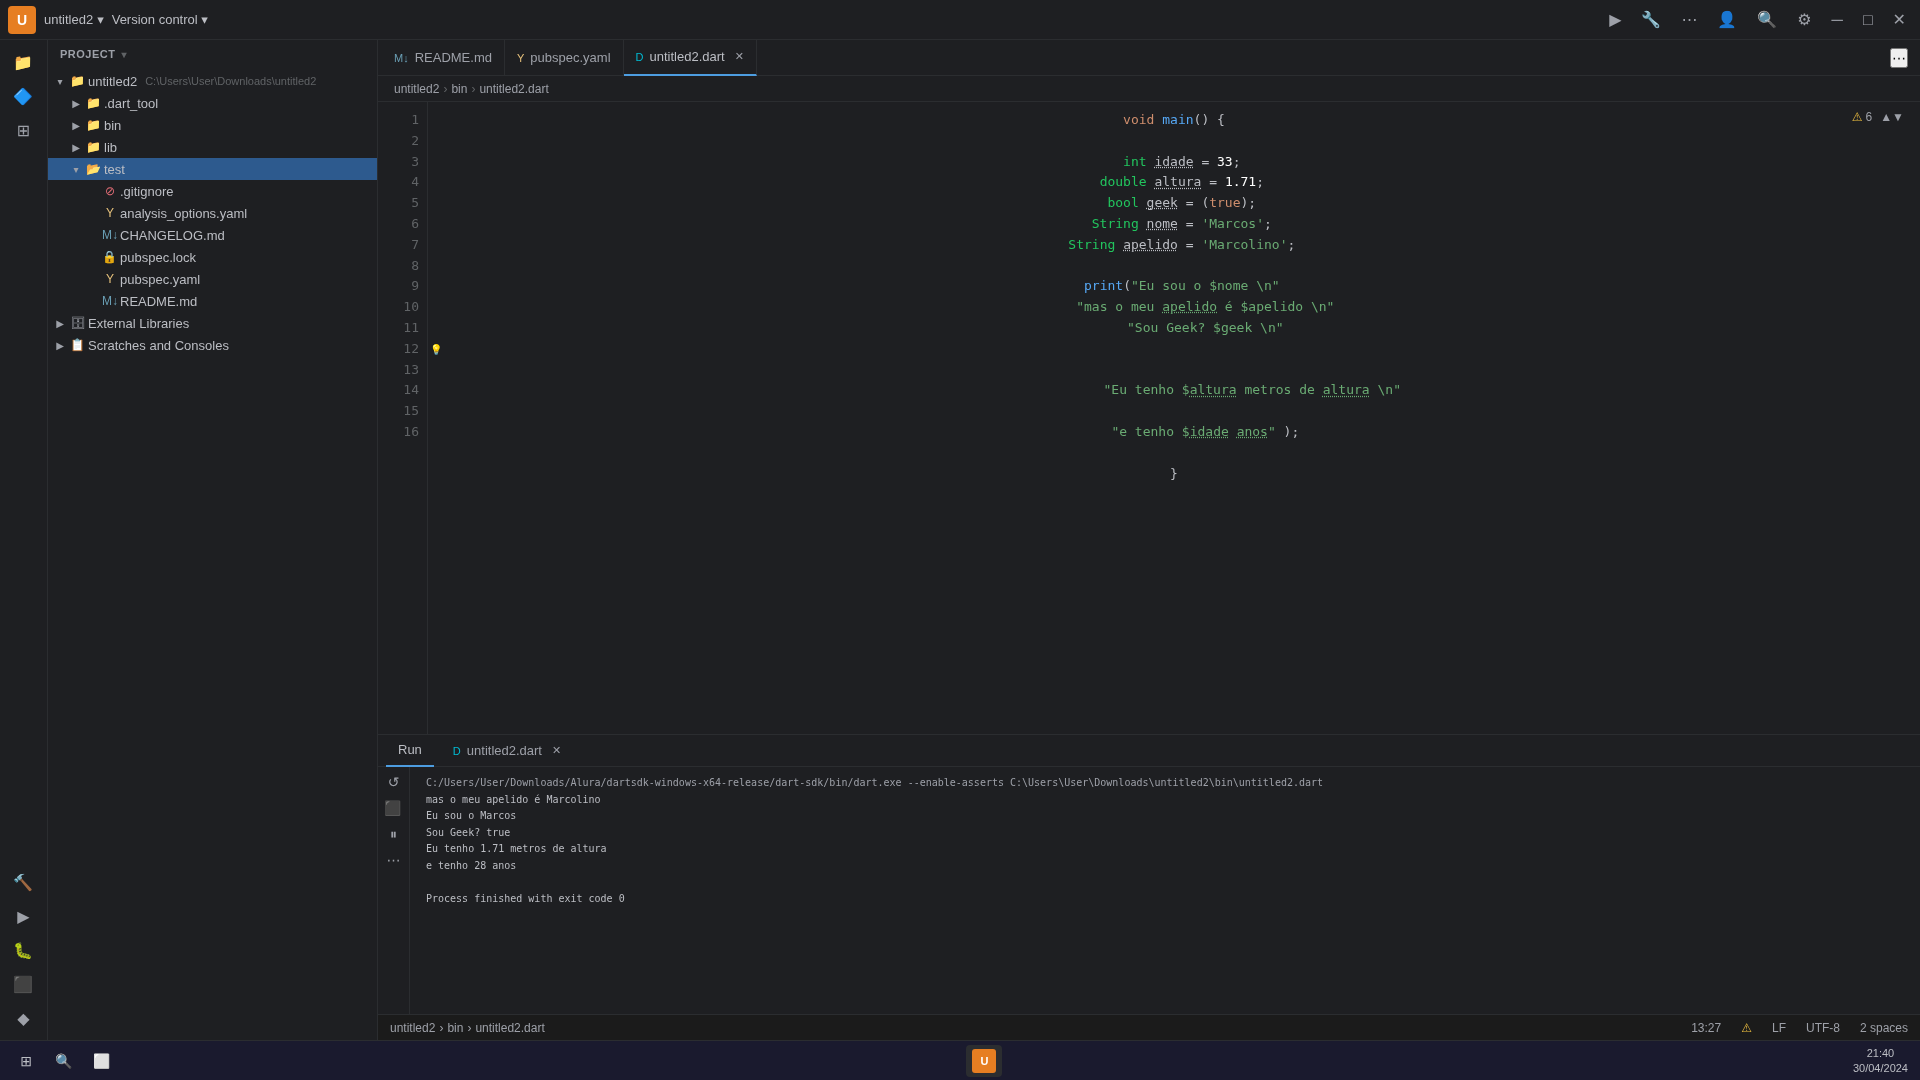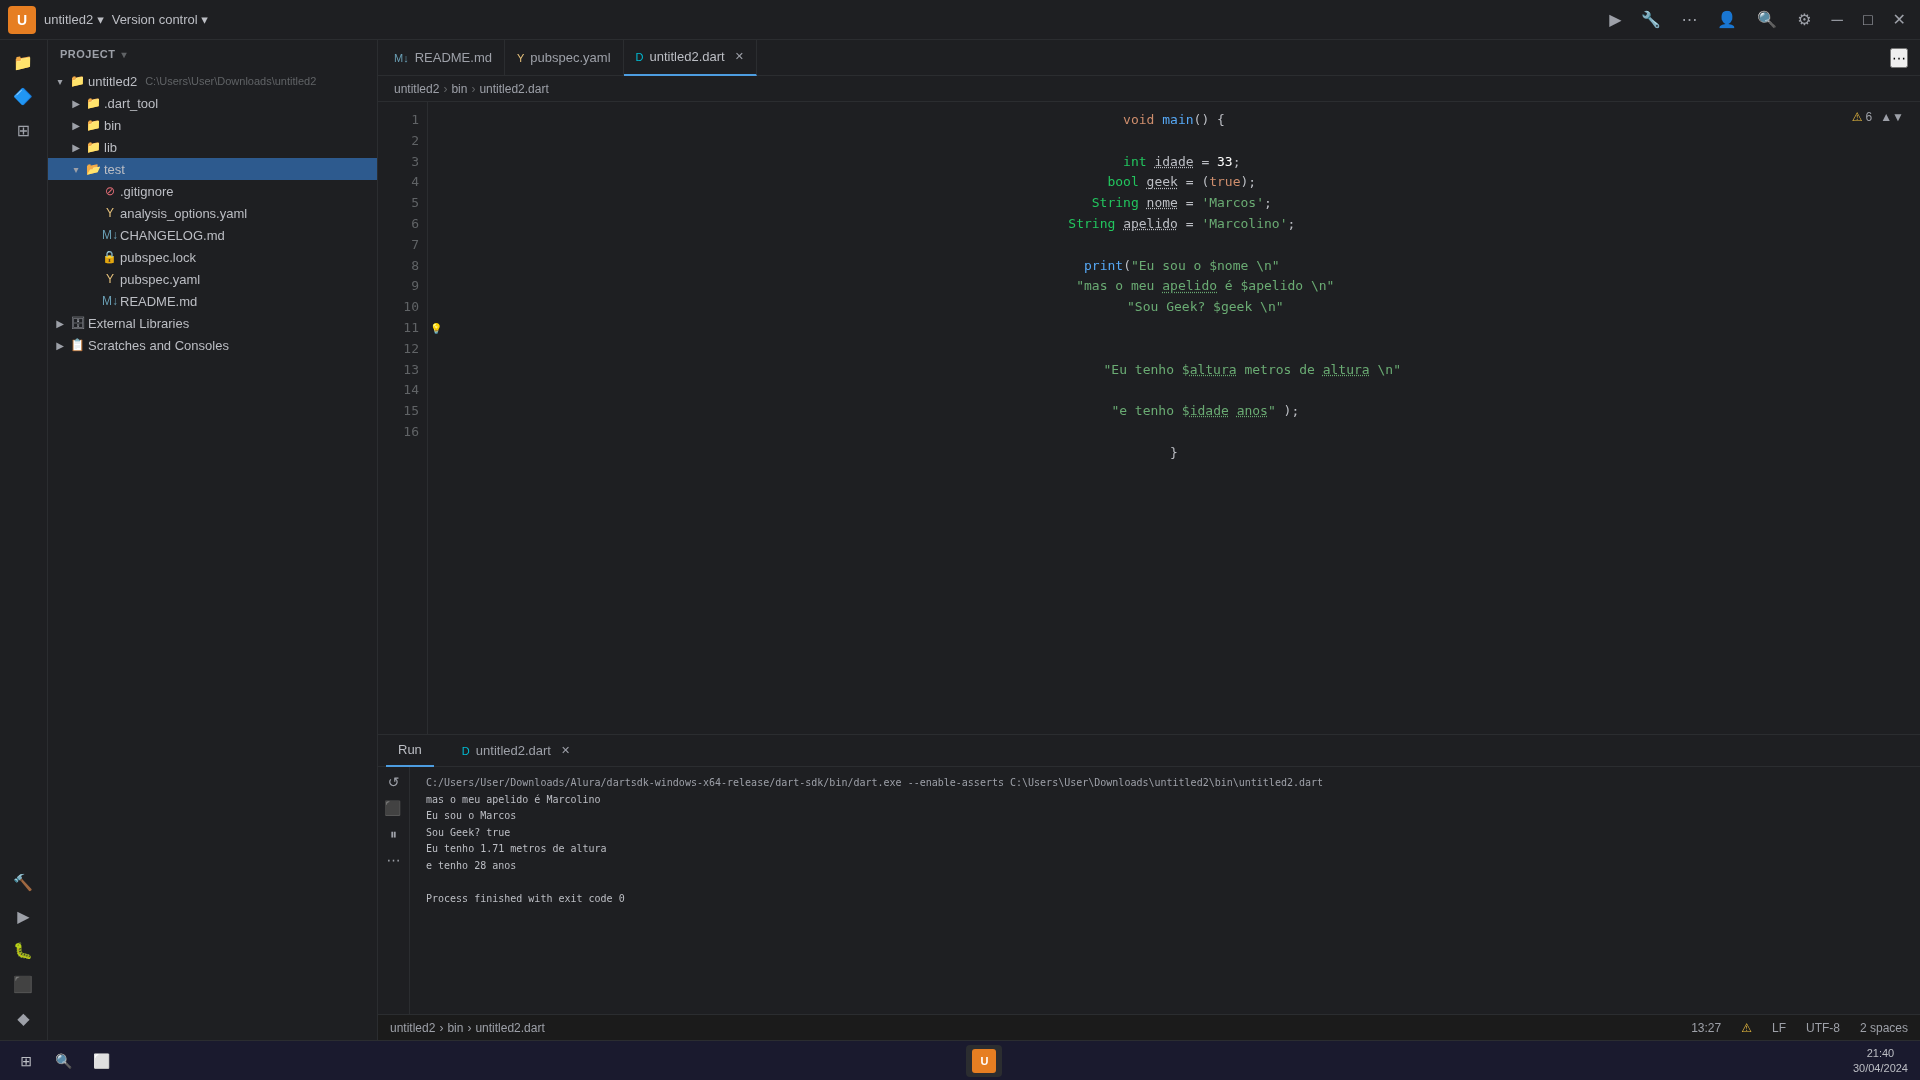--- a/index.html
+++ b/index.html
@@ -51,21 +51,21 @@
     .kw { color: #cf8e6d; }
     .type { color: #22c55e; }
     .num { color: #ffffff; }
     .str { color: #6aab73; }
     .fn { color: #56a8f5; }
     .bool-val { color: #cf8e6d; }
     .param { color: #bcbec4; text-decoration: underline; text-decoration-style: dotted; }
 
     
     #bottom-panel { height: 280px; border-top: 1px solid #2b2d30; display: flex; flex-direction: column; background: #1e1f22; }
-    #bottom-tabs { height: 32px; display: flex; align-items: center; border-bottom: 1px solid #2b2d30; padding: 0 8px; gap: 16px; }
+    #bottom-tabs { height: 32px; display: flex; align-items: center; border-bottom: 1px solid #2b2d30; padding: 0 8px; gap: 7px; }
     .bottom-tab { padding: 0 12px; height: 32px; display: flex; align-items: center; gap: 6px; cursor: pointer; color: #9da0a8; font-size: 13px; }
     .bottom-tab.active { color: #bcbec4; border-bottom: 2px solid #4d9de0; }
     .bottom-tab .close-btn { font-size: 11px; color: #9da0a8; margin-left: 4px; }
     .bottom-tab-spacer { flex: 1; }
     #terminal-content { flex: 1; padding: 8px 16px; font-family: 'Consolas', monospace; font-size: 10px; line-height: 1.65; overflow-y: auto; color: #bcbec4; }
     .term-line { white-space: pre; }
     .term-cmd { color: #9da0a8; }
     .term-output { color: #bcbec4; }
     .term-success { color: #bcbec4; }
 
@@ -271,20 +271,21 @@
             <div>12</div>
             <div>13</div>
             <div>14</div>
             <div>15</div>
           <div>16</div>
         </div>
         <div id="code-area">
           <div class="code-line"><span class="kw">void</span> <span class="fn">main</span>() {</div>
           <div class="code-line"></div>
           <div class="code-line">  <span class="type">int</span> <span class="param">idade</span> = <span class="num">33</span>;</div>
+          <div class="code-line">  <span class="type">double</span> <span class="param">altura</span> = <span class="num">1.71</span>;</div>
           <div class="code-line">  <span class="type">bool</span> <span class="param">geek</span> = (<span class="bool-val">true</span>);</div>
           <div class="code-line">  <span class="type">String</span> <span class="param">nome</span> = <span class="str">'Marcos'</span>;</div>
           <div class="code-line">  <span class="type">String</span> <span class="param">apelido</span> = <span class="str">'Marcolino'</span>;</div>
           <div class="code-line"></div>
           <div class="code-line">  <span class="fn">print</span>(<span class="str">"Eu sou o $nome \n"</span></div>
           <div class="code-line">        <span class="str">"mas o meu <span style="text-decoration:underline; text-decoration-style:dotted;">apelido</span> é $apelido \n"</span></div>
           <div class="code-line">        <span class="str">"Sou Geek? $geek \n"</span></div>
           <div class="code-line" style="position:relative;">
             <span style="color:#f0c040; position:absolute; left:-14px; top:3px; font-size:10px;">💡</span>
             <span class="str">        "Eu tenho $<span style="text-decoration:underline; text-decoration-style:dotted;">altura</span> metros de <span style="text-decoration:underline; text-decoration-style:dotted;">altura</span> \n"</span>

